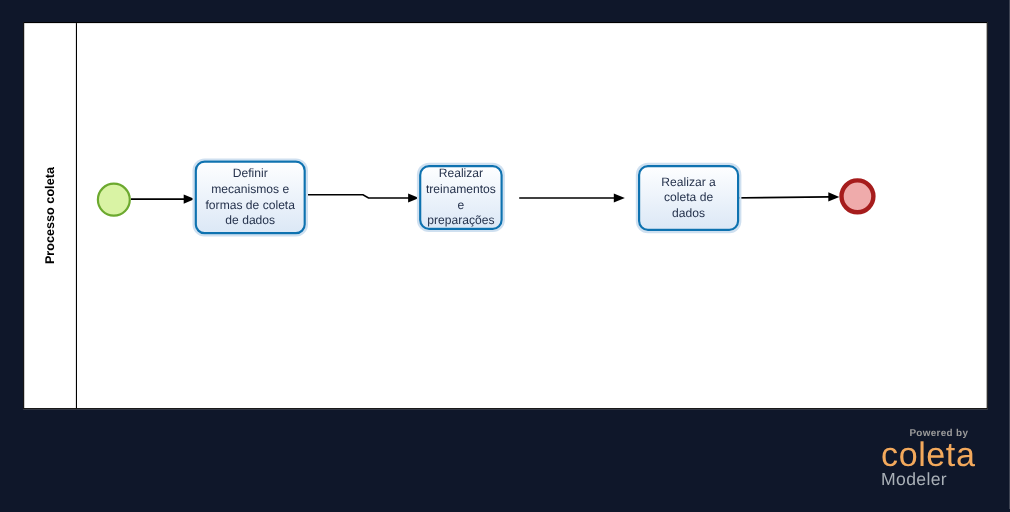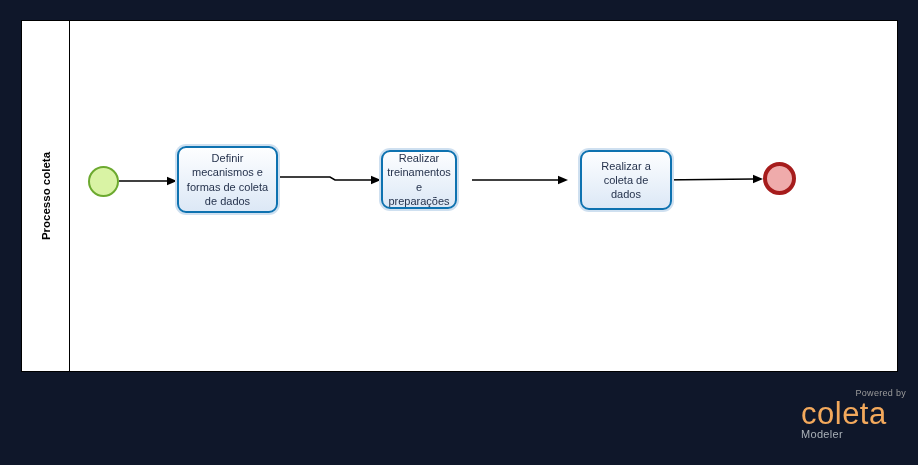--- a/index.html
+++ b/index.html
@@ -71,29 +71,29 @@
     background:var(--start-fill);border:2.5px solid var(--start-border);
   }
   .event.end{
     left:763px;top:162px;width:33px;height:33px;
     background:var(--end-fill);border:4px solid var(--end-border);
   }
 
   
   .branding{position:absolute;left:801px;top:388px;width:108px;}
   .powered-by{
-    text-align:right;font-size:9px;font-weight:normal;color:var(--brand-gray);
+    text-align:center;font-size:9px;font-weight:bold;color:var(--brand-gray);
     letter-spacing:0.3px;padding-right:3px;
   }
   .brand-name{
     font-size:31px;line-height:0.95;color:var(--brand-orange);
     letter-spacing:0.5px;margin-top:1px;
   }
   .product-name{
-    font-size:11px;color:var(--product-gray);margin-top:0px;letter-spacing:0.3px;
+    font-size:16px;color:var(--product-gray);margin-top:0px;letter-spacing:0.3px;
   }
 </style>
 </head>
 <body>
 
 <div class="canvas">
 
   <div class="pool">
     <div class="lane-header">
       <span class="lane-label">Processo coleta</span>

